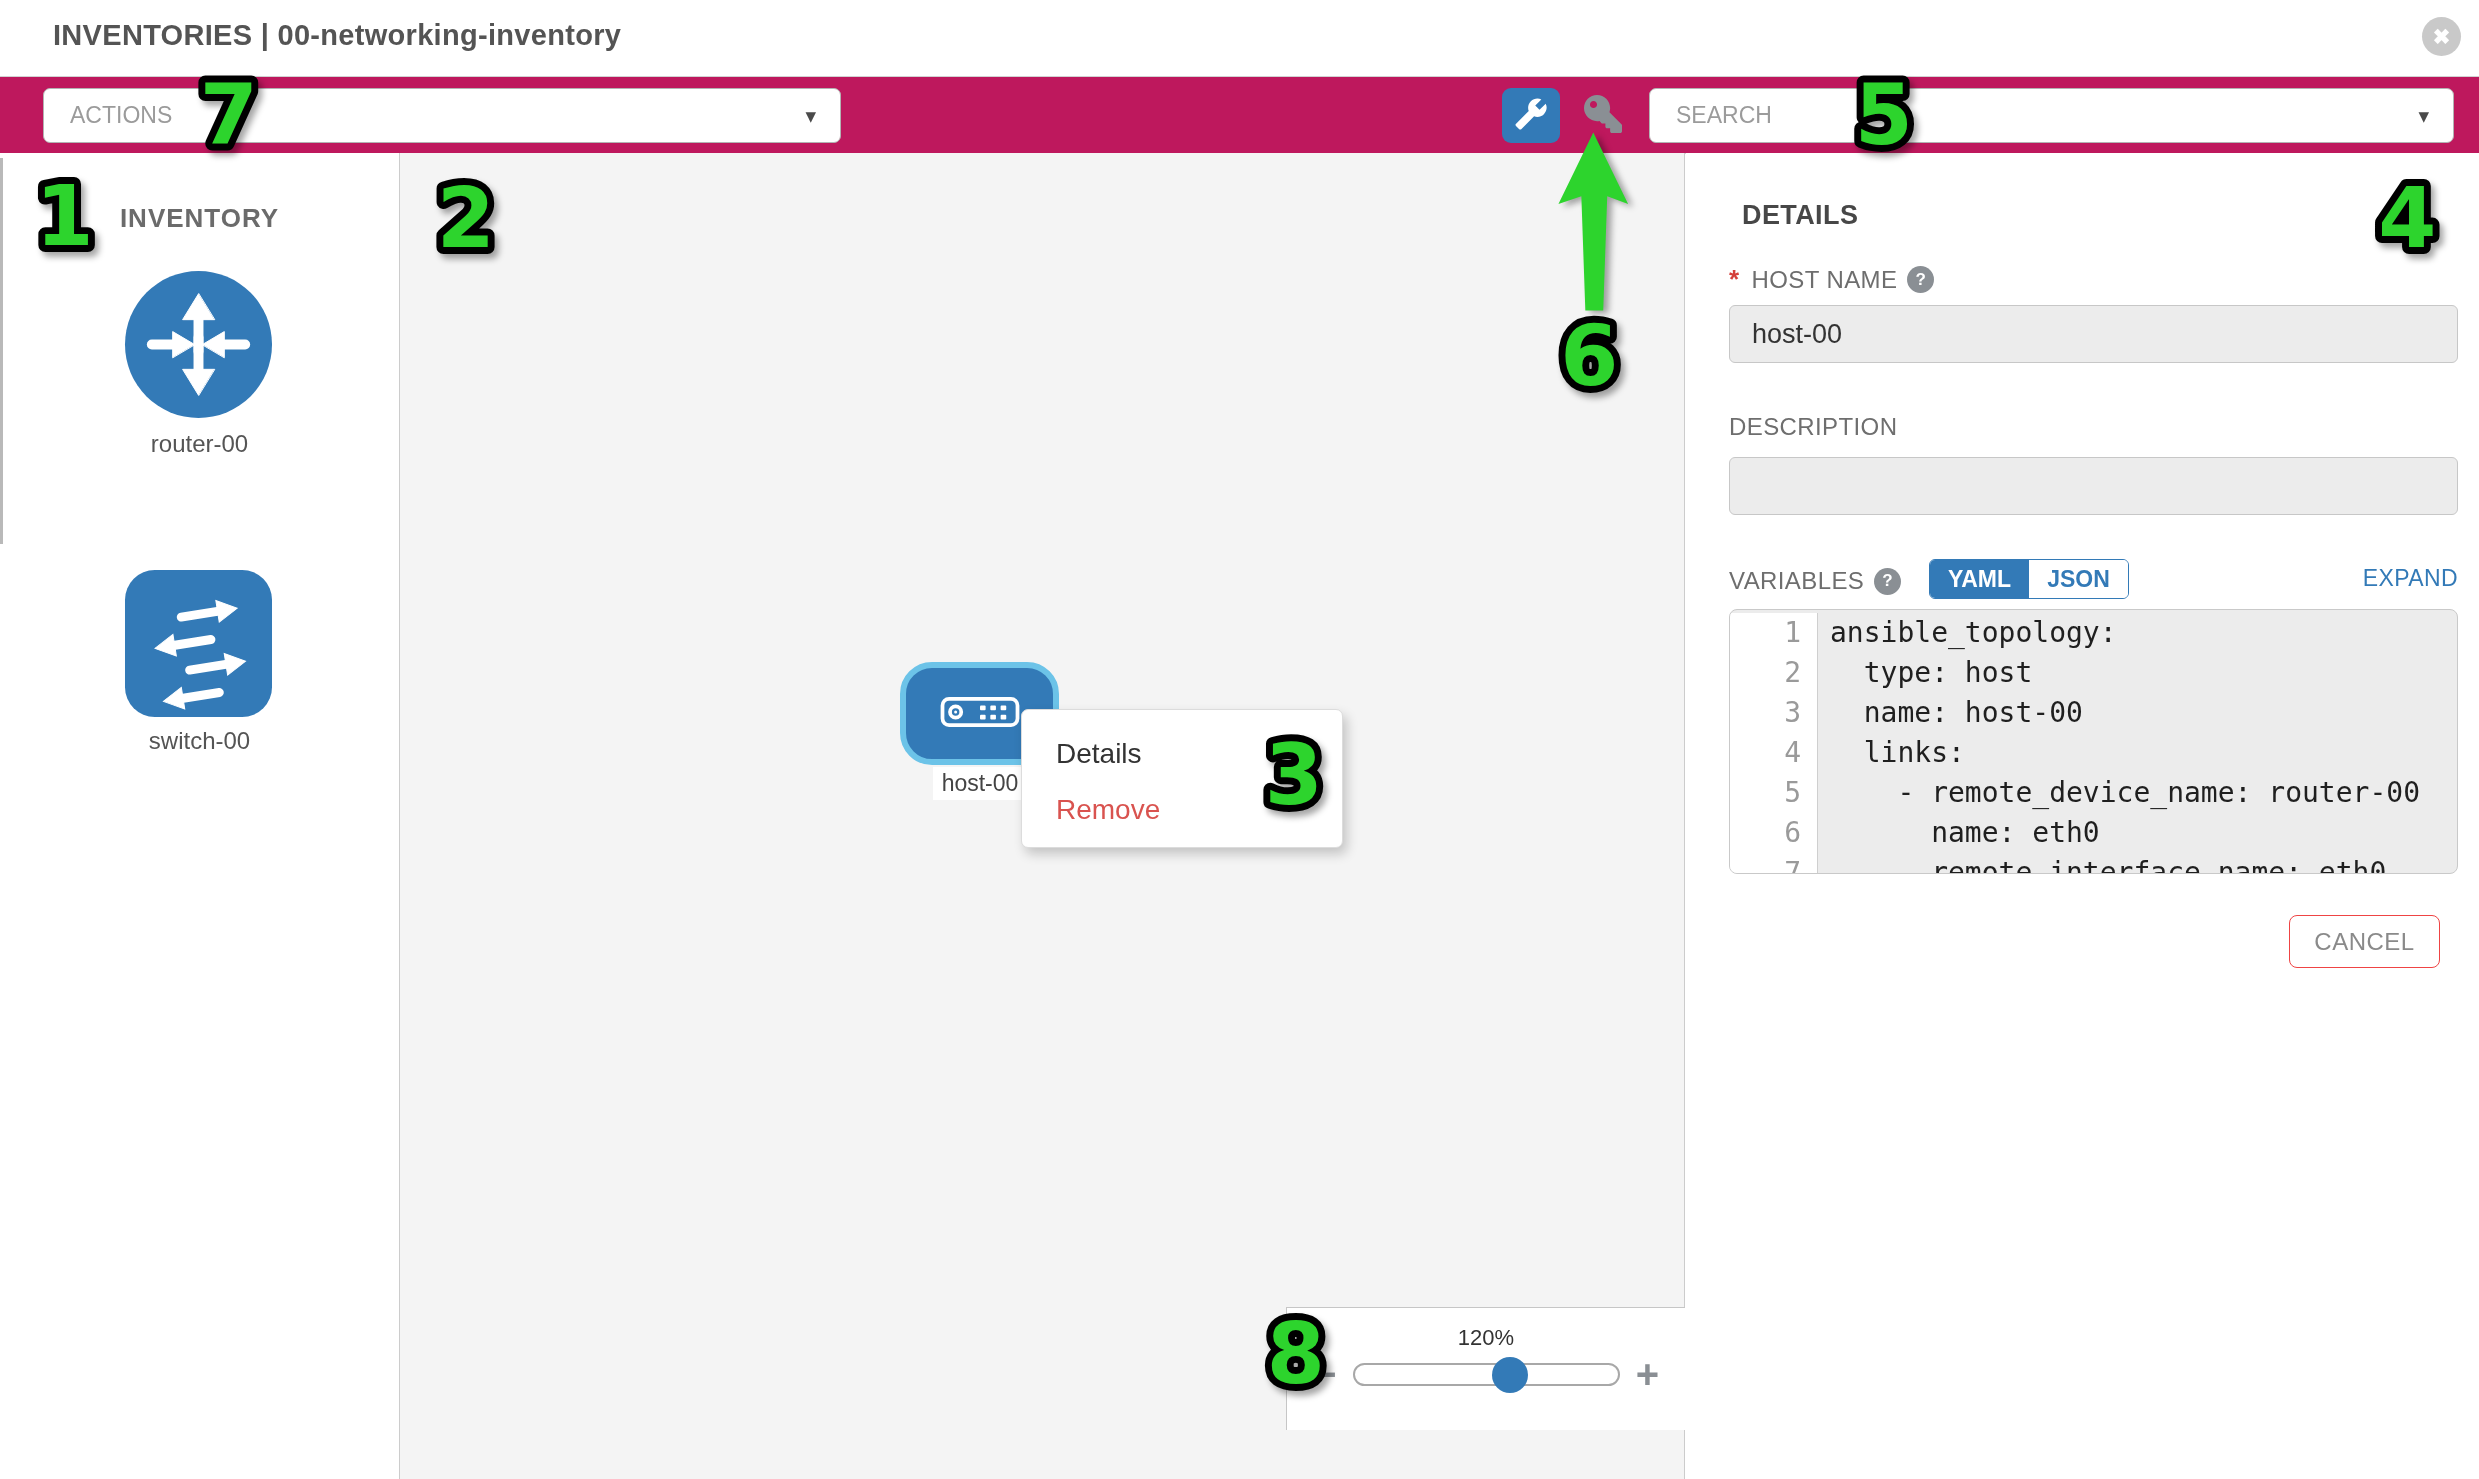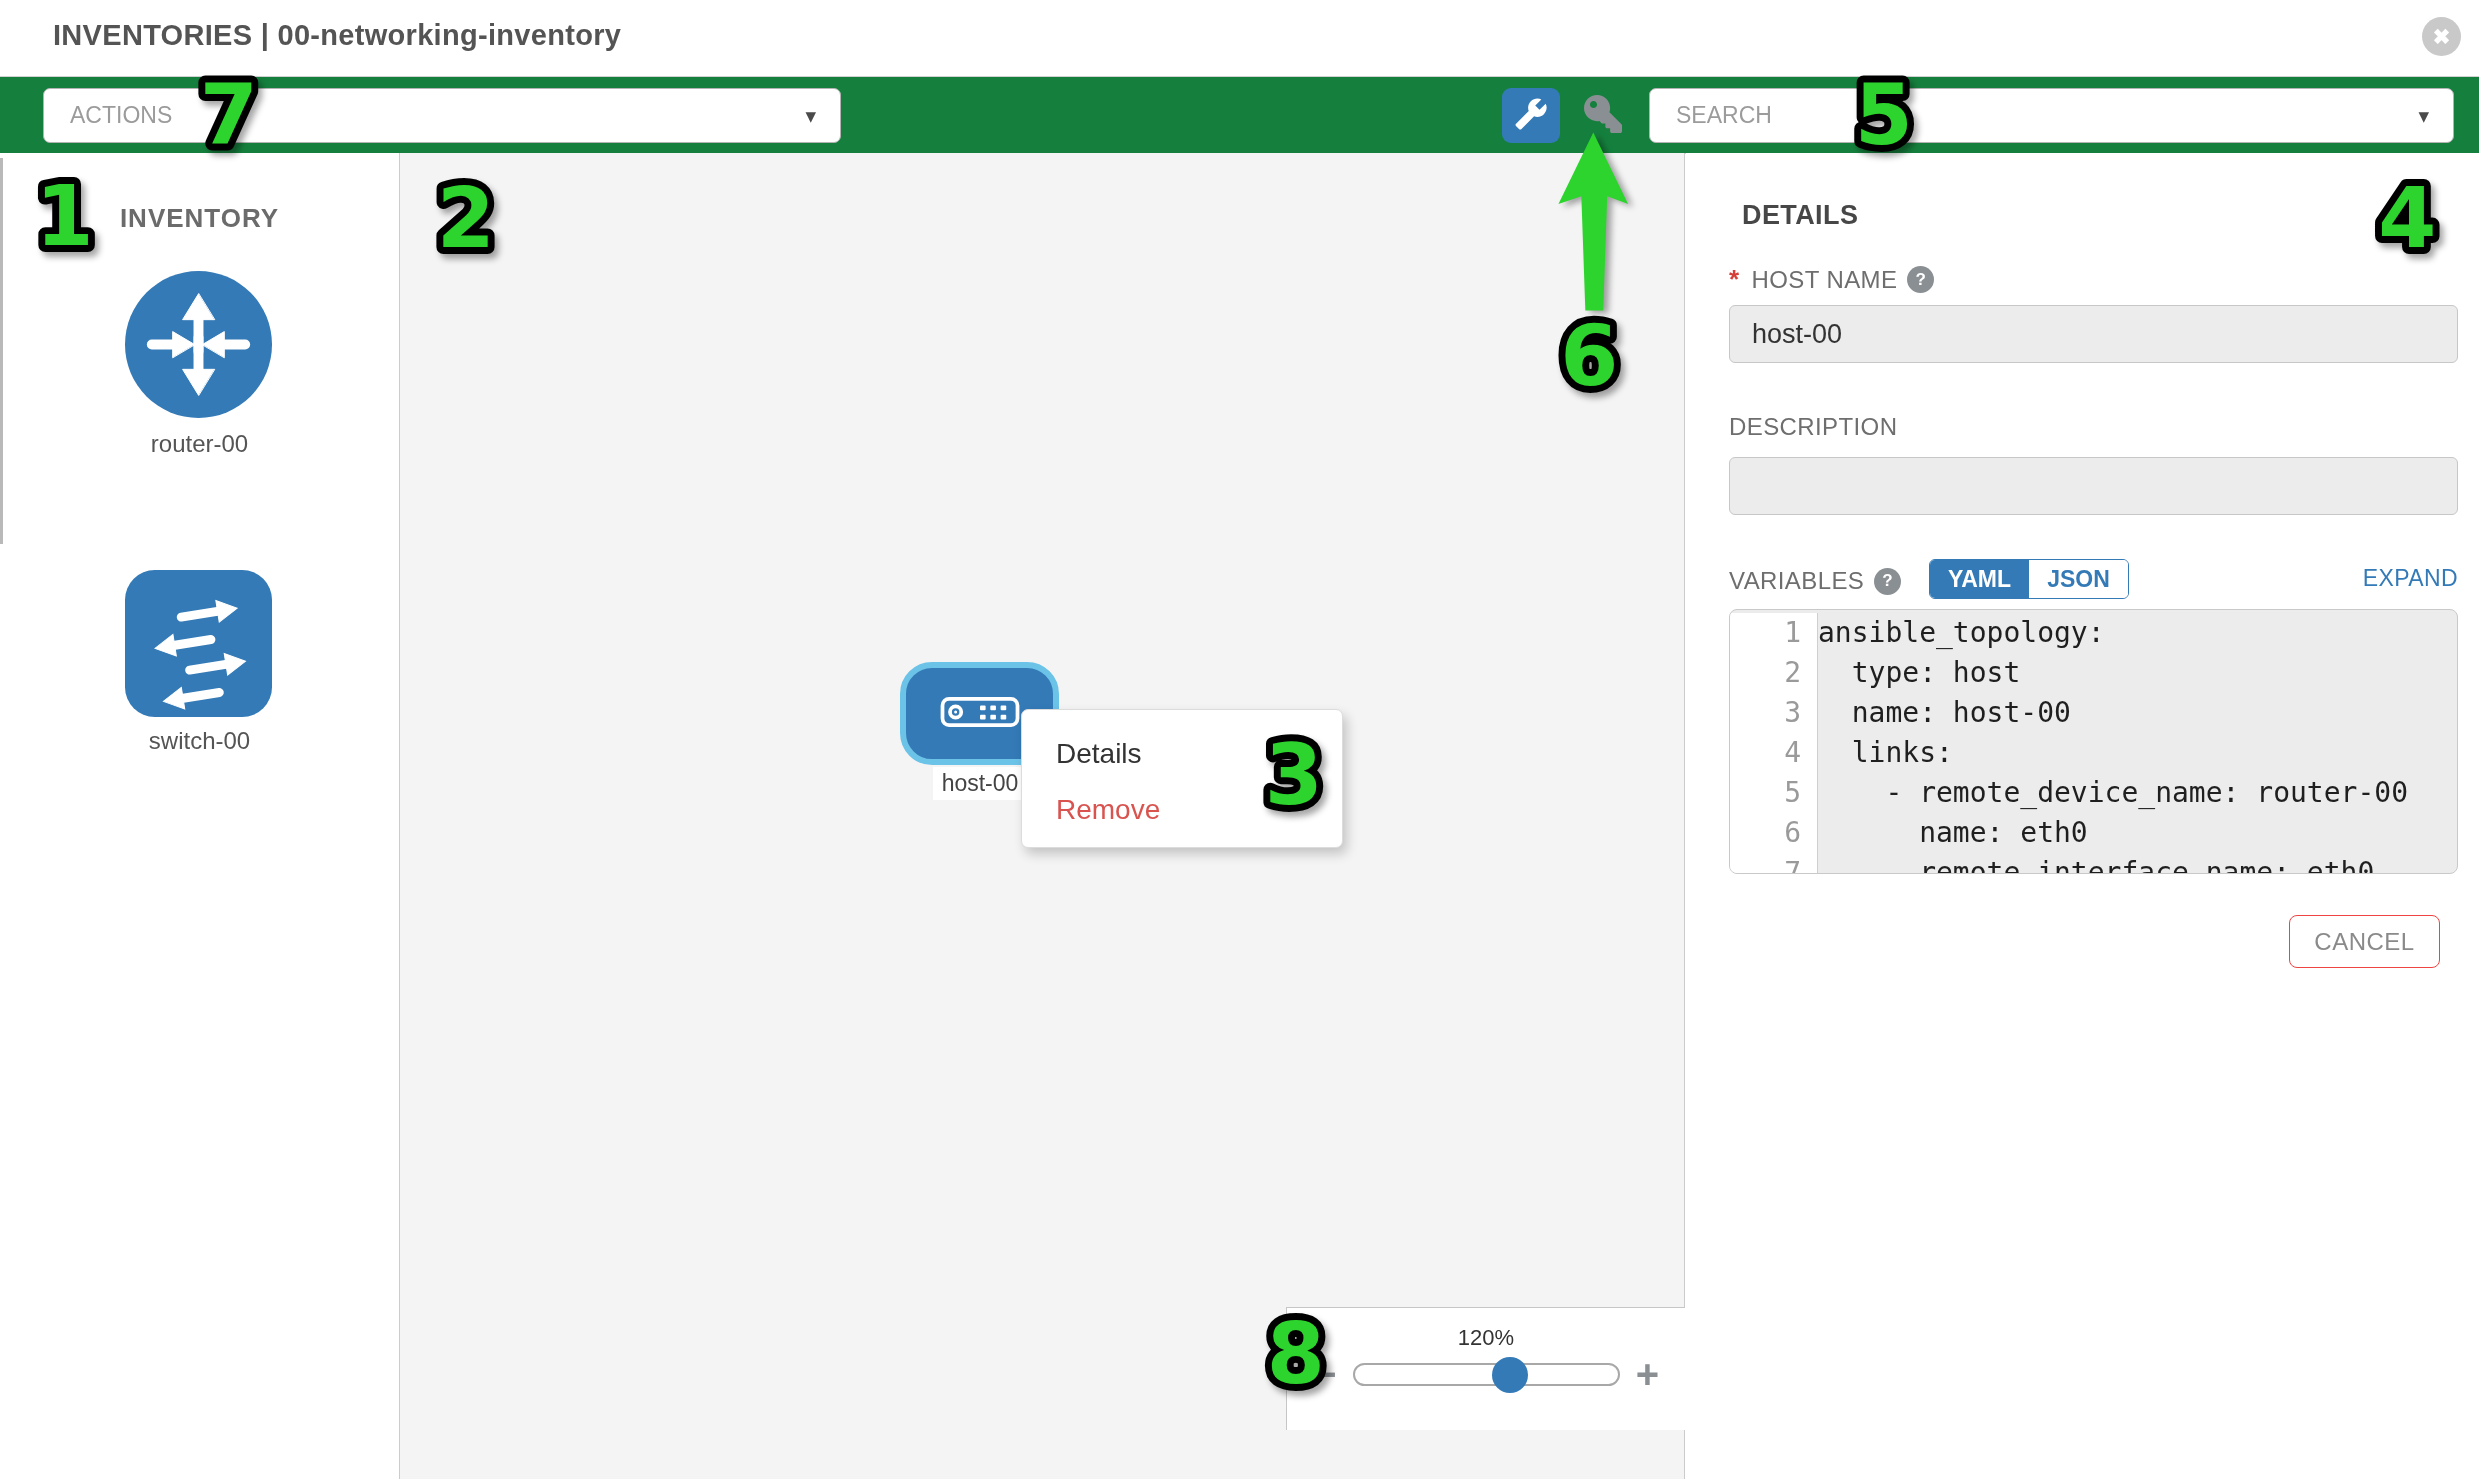--- a/index.html
+++ b/index.html
@@ -8,21 +8,21 @@
     position:relative; background:#ffffff; overflow:hidden;
     font-family:"Liberation Sans", sans-serif; color:#333;
   }
   
   .header { position:absolute; left:0; top:0; width:2480px; height:77px; background:#fff; }
   .header-title { position:absolute; left:53px; top:19px; font-size:29px; font-weight:bold; color:#545454; letter-spacing:0.3px; }
   .close-btn { position:absolute; left:2422px; top:17px; width:39px; height:39px; border-radius:50%;
     background:#c9c9c9; color:#fff; font-size:21px; font-weight:bold;
     display:flex; align-items:center; justify-content:center; cursor:pointer; }
   
-  .toolbar { position:absolute; left:0; top:76px; width:2480px; height:78px; background:#15803d;
+  .toolbar { position:absolute; left:0; top:76px; width:2480px; height:78px; background:#be185d;
     border-top:1px solid #d2d2d2; border-bottom:1px solid #d2d2d2; }
   .select { position:absolute; height:55px; background:#fff; border:1px solid #b3b3b3; border-radius:7px;
     display:flex; align-items:center; padding:0 26px; color:#9b9b9b; font-size:23px; cursor:pointer; }
   .select .caret { position:absolute; right:24px; color:#4a4a4a; font-size:21px; }
   #actions-select { left:43px; top:11px; width:798px; }
   #search-select  { left:1649px; top:11px; width:805px; }
   .wrench-btn { position:absolute; left:1502px; top:11px; width:58px; height:55px; background:#337ab7;
     border-radius:9px; display:flex; align-items:center; justify-content:center; cursor:pointer; }
   .key-btn { position:absolute; left:1580px; top:18px; width:46px; height:42px;
     display:flex; align-items:center; justify-content:center; cursor:pointer; }
@@ -84,21 +84,21 @@
   .opt.active { background:#337ab7; color:#fff;text-align:right; }
   .opt.inactive { background:#fff; color:#337ab7; }
   .expand-link { position:absolute; right:22px; top:412px; font-size:23px; color:#337ab7; cursor:pointer; letter-spacing:0.4px; }
   .editor { position:absolute; left:43px; top:456px; width:729px; height:265px; background:#ececec;
     border:1px solid #c9c9c9; border-radius:8px; overflow:hidden; cursor:text; }
   .code-row { display:flex; height:40px; }
   .code-row:first-child { margin-top:3px; }
   .ln { flex:none; width:88px; background:#fff; border-right:1px solid #cfcfcf; text-align:right;
     padding-right:16px; color:#9a9a9a; font-family:"DejaVu Sans Mono",monospace; font-size:28px; line-height:40px; }
   .cl { flex:1; font-family:"DejaVu Sans Mono",monospace; font-size:28px; line-height:40px;
-    color:#1f1f1f; white-space:pre; }
+    color:#1f1f1f; white-space:pre; padding-left:12px; }
   .cancel-btn { position:absolute; left:603px; top:762px; width:151px; height:53px; background:#fff;
     border:1px solid #ef4444; border-radius:8px; color:#8a8a8a; font-size:24px; letter-spacing:0.5px;
     display:flex; align-items:center; justify-content:center; cursor:pointer; }
   
   .overlay { position:absolute; left:0; top:0; width:2480px; height:1480px; pointer-events:none; z-index:100; }
   .ann { font-family:"DejaVu Sans",sans-serif; font-size:84px; font-weight:bold; fill:#2dd42d;
     stroke:#000; stroke-width:14px; stroke-linejoin:round; paint-order:stroke; text-anchor:middle;
     filter:drop-shadow(4px 5px 3px rgba(0,0,0,.35)); }
   .ann-arrow { fill:#2dd42d; filter:drop-shadow(5px 3px 3px rgba(0,0,0,.35)); }
 </style>

